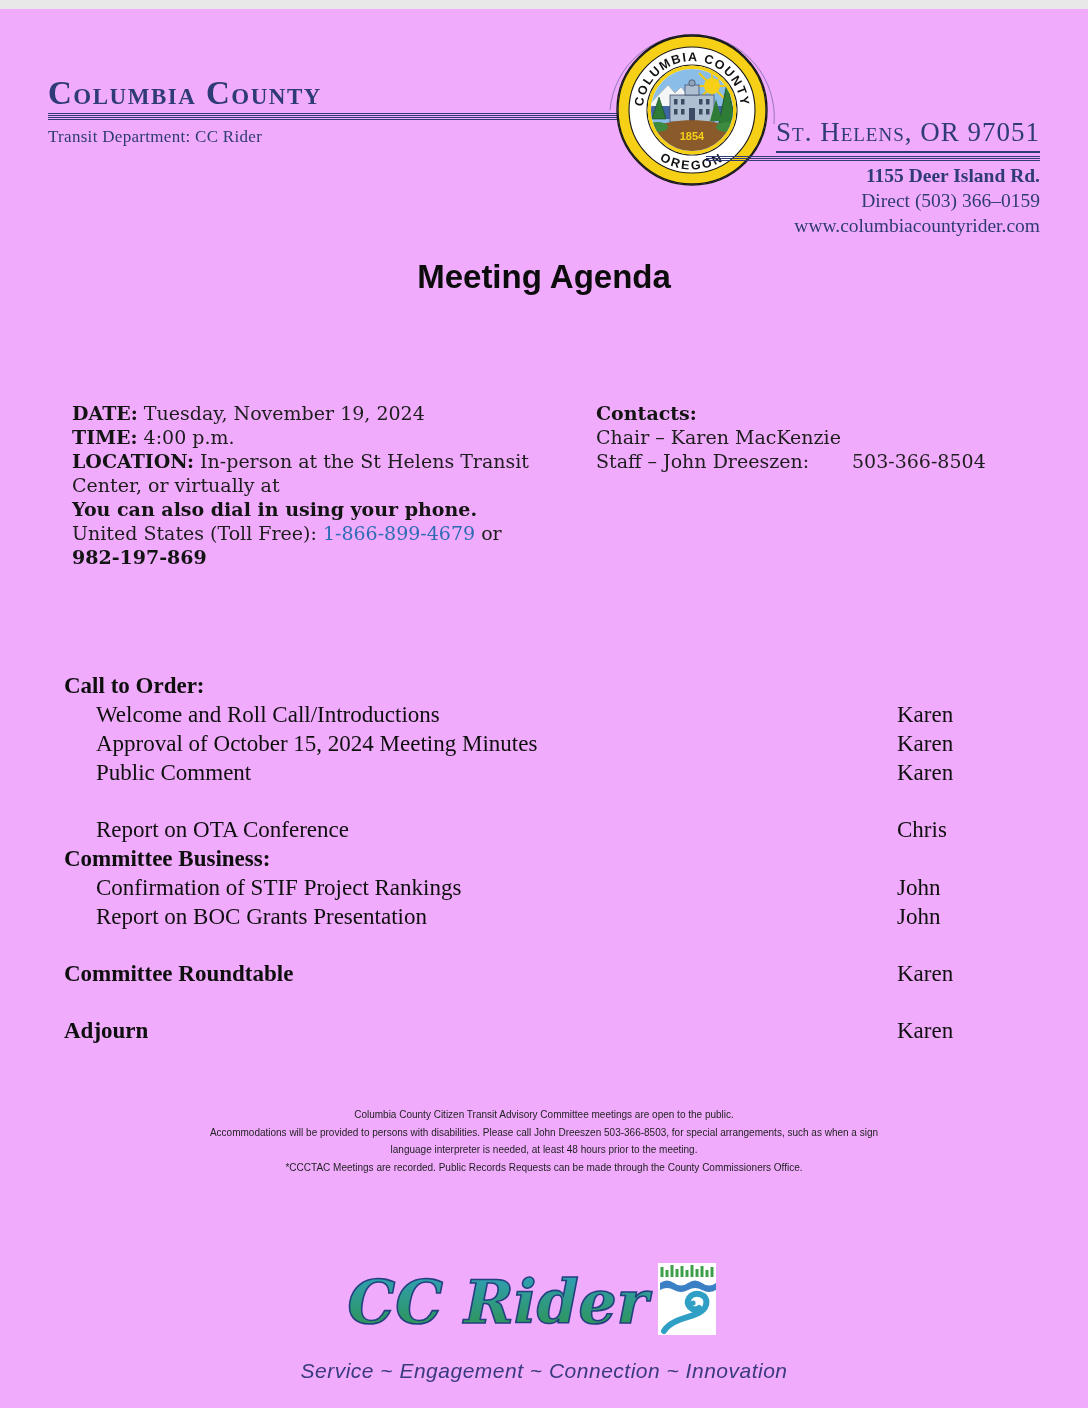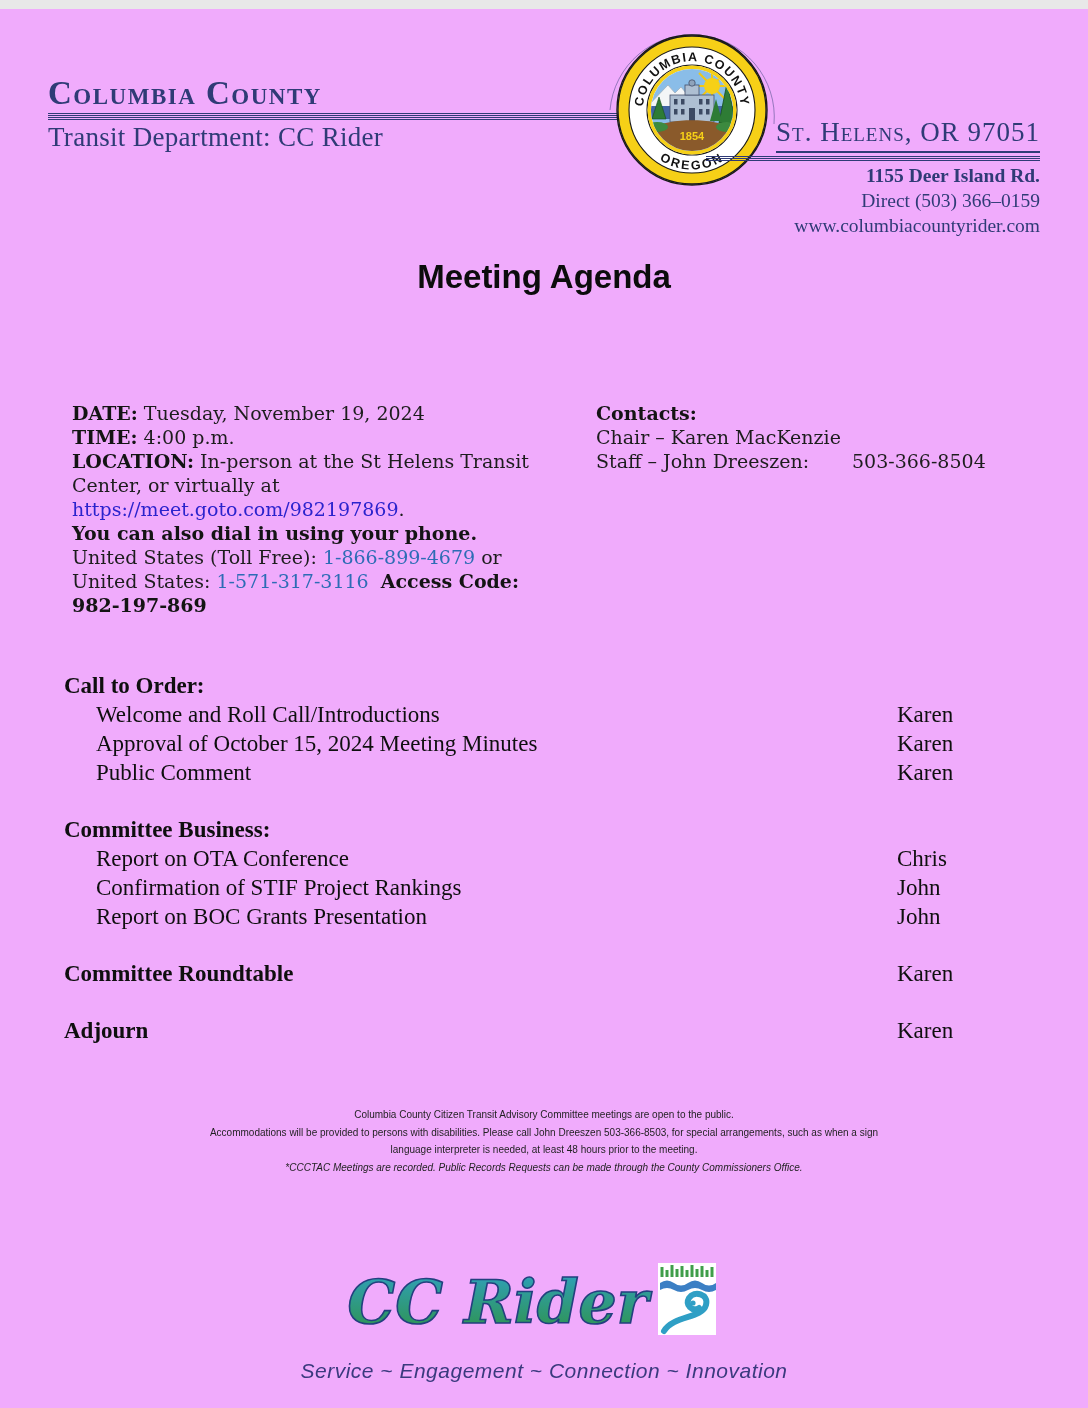--- a/index.html
+++ b/index.html
@@ -14,21 +14,21 @@
     font-family:"Liberation Serif", serif; font-variant:small-caps;
     font-size:33px; font-weight:600; letter-spacing:1.5px; color:#2f3b76;
     line-height:36px;
   }
   .rule-quad {
     position:absolute; left:48px; top:104px; width:573px; height:7px;
     background-image:repeating-linear-gradient(to bottom,#2f3b76 0px,#2f3b76 1px,transparent 1px,transparent 2px);
   }
   .dept-line {
     position:absolute; left:48px; top:112px;
-    font-size:27px; color:#2f3b76; line-height:32px; letter-spacing:0.3px;
+    font-size:17px; color:#2f3b76; line-height:32px; letter-spacing:0.3px;
   }
   .seal-wrap { position:absolute; left:615px; top:24px; width:154px; height:154px; }
   .city-line {
     position:absolute; right:48px; top:106px;
     font-variant:small-caps; font-size:27px; font-weight:500; color:#2f3b76;
     letter-spacing:1px; line-height:34px;
     border-bottom:2px solid #2f3b76; padding-bottom:2px;
   }
   .rule-triple {
     position:absolute; left:706px; right:48px; top:147px; height:5px;
@@ -68,21 +68,21 @@
   .agenda-row { position:relative; line-height:29px; }
   .agenda-heading { font-weight:bold; }
   .agenda-item { padding-left:32px; }
   .owner { position:absolute; left:833px; top:0; font-weight:normal; }
   
   .footer-note {
     position:absolute; left:0; right:0; top:1097px; text-align:center;
     font-family:"Liberation Sans", sans-serif; font-size:10px; line-height:17.5px;
     color:#1f1f1f;
   }
-  .footer-note .italic { font-style:italic; }
+  .footer-note .italic { }
   
   .logo-block {
     position:absolute; left:0; right:0; top:1250px;
     display:flex; flex-direction:column; align-items:center;
   }
   .logo-tagline {
     margin-top:12px;
     font-family:"Liberation Sans", sans-serif; font-style:italic;
     font-size:21px; color:#3a3a7e; letter-spacing:0.5px;
   }
@@ -162,43 +162,41 @@
     <div>www.columbiacountyrider.com</div>
   </div>
 
   <div class="doc-title">Meeting Agenda</div>
 
   <div class="info-left">
     <div><b>DATE:</b><span> Tuesday, November 19, 2024</span></div>
     <div><b>TIME:</b><span> 4:00 p.m.</span></div>
     <div><b>LOCATION:</b><span> In-person at the St Helens Transit</span></div>
     <div>Center, or virtually at</div>
-    <div><a class="link-url">https://meet.goto.com/982197869</a><span>.</span></div>
     <div><b>You can also dial in using your phone.</b></div>
     <div><span>United States (Toll Free): </span><a class="link-phone">1-866-899-4679</a><span> or</span></div>
-    <div><span>United States: </span><a class="link-phone">1-571-317-3116</a>&nbsp; <b>Access Code:</b></div>
     <div><b>982-197-869</b></div>
   </div>
 
   <div class="info-right">
     <div><b>Contacts:</b></div>
     <div>Chair – Karen MacKenzie</div>
     <div class="staff-row"><span>Staff – John Dreeszen:</span><span class="staff-phone">503-366-8504</span></div>
   </div>
 
   <div class="agenda">
     <section>
       <div class="agenda-row"><span class="agenda-heading">Call to Order:</span></div>
       <div class="agenda-row agenda-item"><span>Welcome and Roll Call/Introductions</span><span class="owner">Karen</span></div>
       <div class="agenda-row agenda-item"><span>Approval of October 15, 2024 Meeting Minutes</span><span class="owner">Karen</span></div>
       <div class="agenda-row agenda-item"><span>Public Comment</span><span class="owner">Karen</span></div>
     </section>
     <section>
+      <div class="agenda-row agenda-item"><span>Report on OTA Conference</span><span class="owner">Chris</span></div>
       <div class="agenda-row"><span class="agenda-heading">Committee Business:</span></div>
-      <div class="agenda-row agenda-item"><span>Report on OTA Conference</span><span class="owner">Chris</span></div>
       <div class="agenda-row agenda-item"><span>Confirmation of STIF Project Rankings</span><span class="owner">John</span></div>
       <div class="agenda-row agenda-item"><span>Report on BOC Grants Presentation</span><span class="owner">John</span></div>
     </section>
     <section>
       <div class="agenda-row"><span class="agenda-heading">Committee Roundtable</span><span class="owner">Karen</span></div>
     </section>
     <section>
       <div class="agenda-row"><span class="agenda-heading">Adjourn</span><span class="owner">Karen</span></div>
     </section>
   </div>

